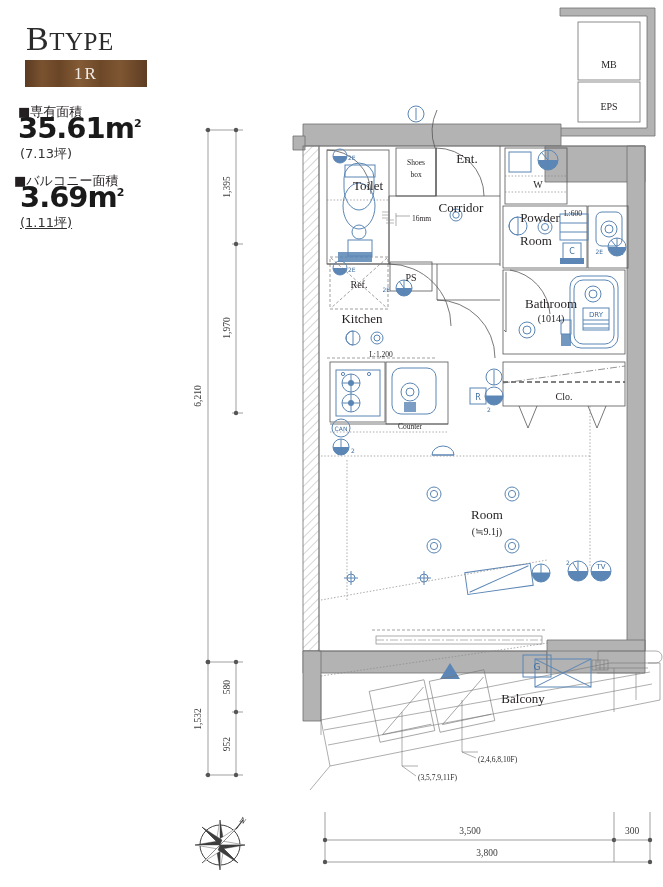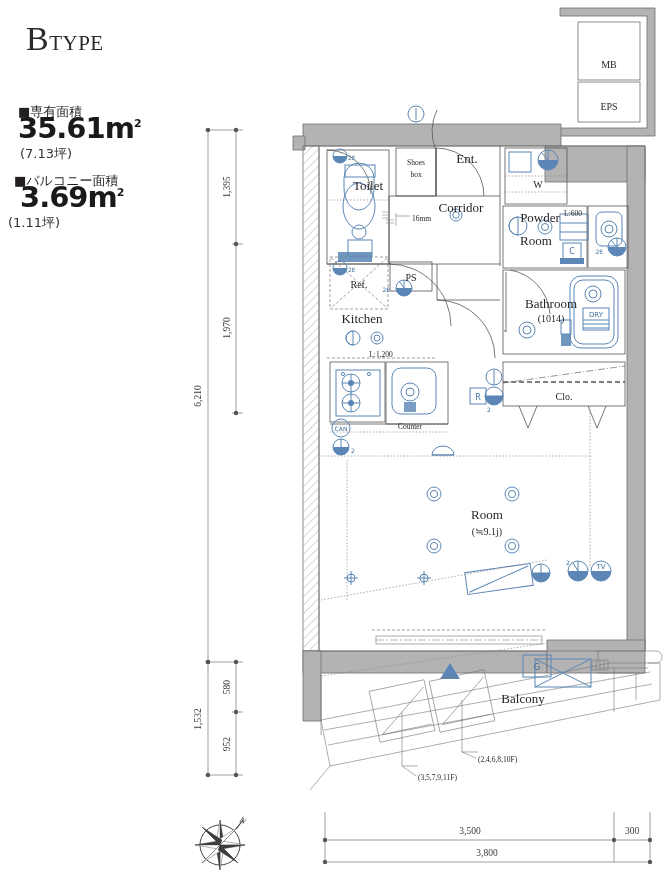--- a/index.html
+++ b/index.html
@@ -3,39 +3,39 @@
 <meta charset="utf-8">
 <style>
   html,body{margin:0;padding:0;background:#ffffff;}
   body{width:663px;height:887px;position:relative;overflow:hidden;
        font-family:"Liberation Serif",serif;color:#231f20;}
 
   
   #header{position:absolute;left:0;top:0;width:200px;height:240px;}
   #type-title{position:absolute;left:26px;top:22px;font-family:"Liberation Serif",serif;
      font-size:34px;letter-spacing:.5px;color:#2b2b2b;line-height:1;}
-  #type-title .small{font-size:21px;}
+  #type-title .small{font-size:25px;}
   #plan-badge{position:absolute;left:25px;top:60px;width:122px;height:27px;
      background:linear-gradient(90deg,#5b3b22 0%,#7a5230 14%,#6a4526 28%,#845b36 45%,
                 #6d4828 62%,#7f5632 78%,#5e3d23 100%);
      display:flex;align-items:center;justify-content:center;}
   #plan-badge span{color:#f2ece6;font-size:17px;letter-spacing:2px;font-family:"Liberation Serif",serif;}
 
   .area-head{position:absolute;font-family:"DejaVu Sans",sans-serif;font-size:13px;color:#231f20;}
   .area-big{position:absolute;font-family:"DejaVu Sans",sans-serif;font-weight:bold;
      font-size:29px;color:#1a1a1a;letter-spacing:-1px;line-height:1;}
   .area-big sup{font-size:11px;vertical-align:super;}
   .area-sub{position:absolute;font-family:"DejaVu Sans",sans-serif;font-size:13px;color:#333;}
 
   #senyu-head{left:18px;top:103px;}
   #senyu-val{left:18px;top:114px;}
   #senyu-sub{left:20px;top:145px;}
   #balc-head{left:14px;top:172px;}
   #balc-val{left:20px;top:183px;}
-  #balc-sub{left:8px;top:214px;}
+  #balc-sub{left:20px;top:214px;text-decoration:underline;}
 
   
   #plan{position:absolute;left:0;top:0;width:663px;height:887px;}
   text{font-family:"Liberation Serif",serif;fill:#231f20;}
   .rmlabel{font-size:13px;}
   .rmlabel-sm{font-size:10px;}
   .rmlabel-xs{font-size:7.5px;}
   .dim{font-size:9.5px;fill:#3a3a3a;font-family:"Liberation Serif",serif;}
   .blue{fill:none;stroke:#5b86b5;stroke-width:1;}
   .bluefill{fill:#5b86b5;}
@@ -47,20 +47,23 @@
   .dotf{fill:none;stroke:#888;stroke-width:.7;stroke-dasharray:1.5 1.8;}
   .dimline{stroke:#777;stroke-width:.7;fill:none;}
 </style>
 </head>
 <body>
 
 <div id="header">
   <div id="type-title">
     <span>B</span><span class="small">TYPE</span>
   </div>
+  <div id="plan-badge">
+    <span>1R</span>
+  </div>
 
   <div class="area-head" id="senyu-head">■専有面積</div>
   <div class="area-big" id="senyu-val">
     <span>35.61m</span><sup>2</sup>
   </div>
   <div class="area-sub" id="senyu-sub">(7.13坪)</div>
 
   <div class="area-head" id="balc-head">■バルコニー面積</div>
   <div class="area-big" id="balc-val">
     <span>3.69m</span><sup>2</sup>

